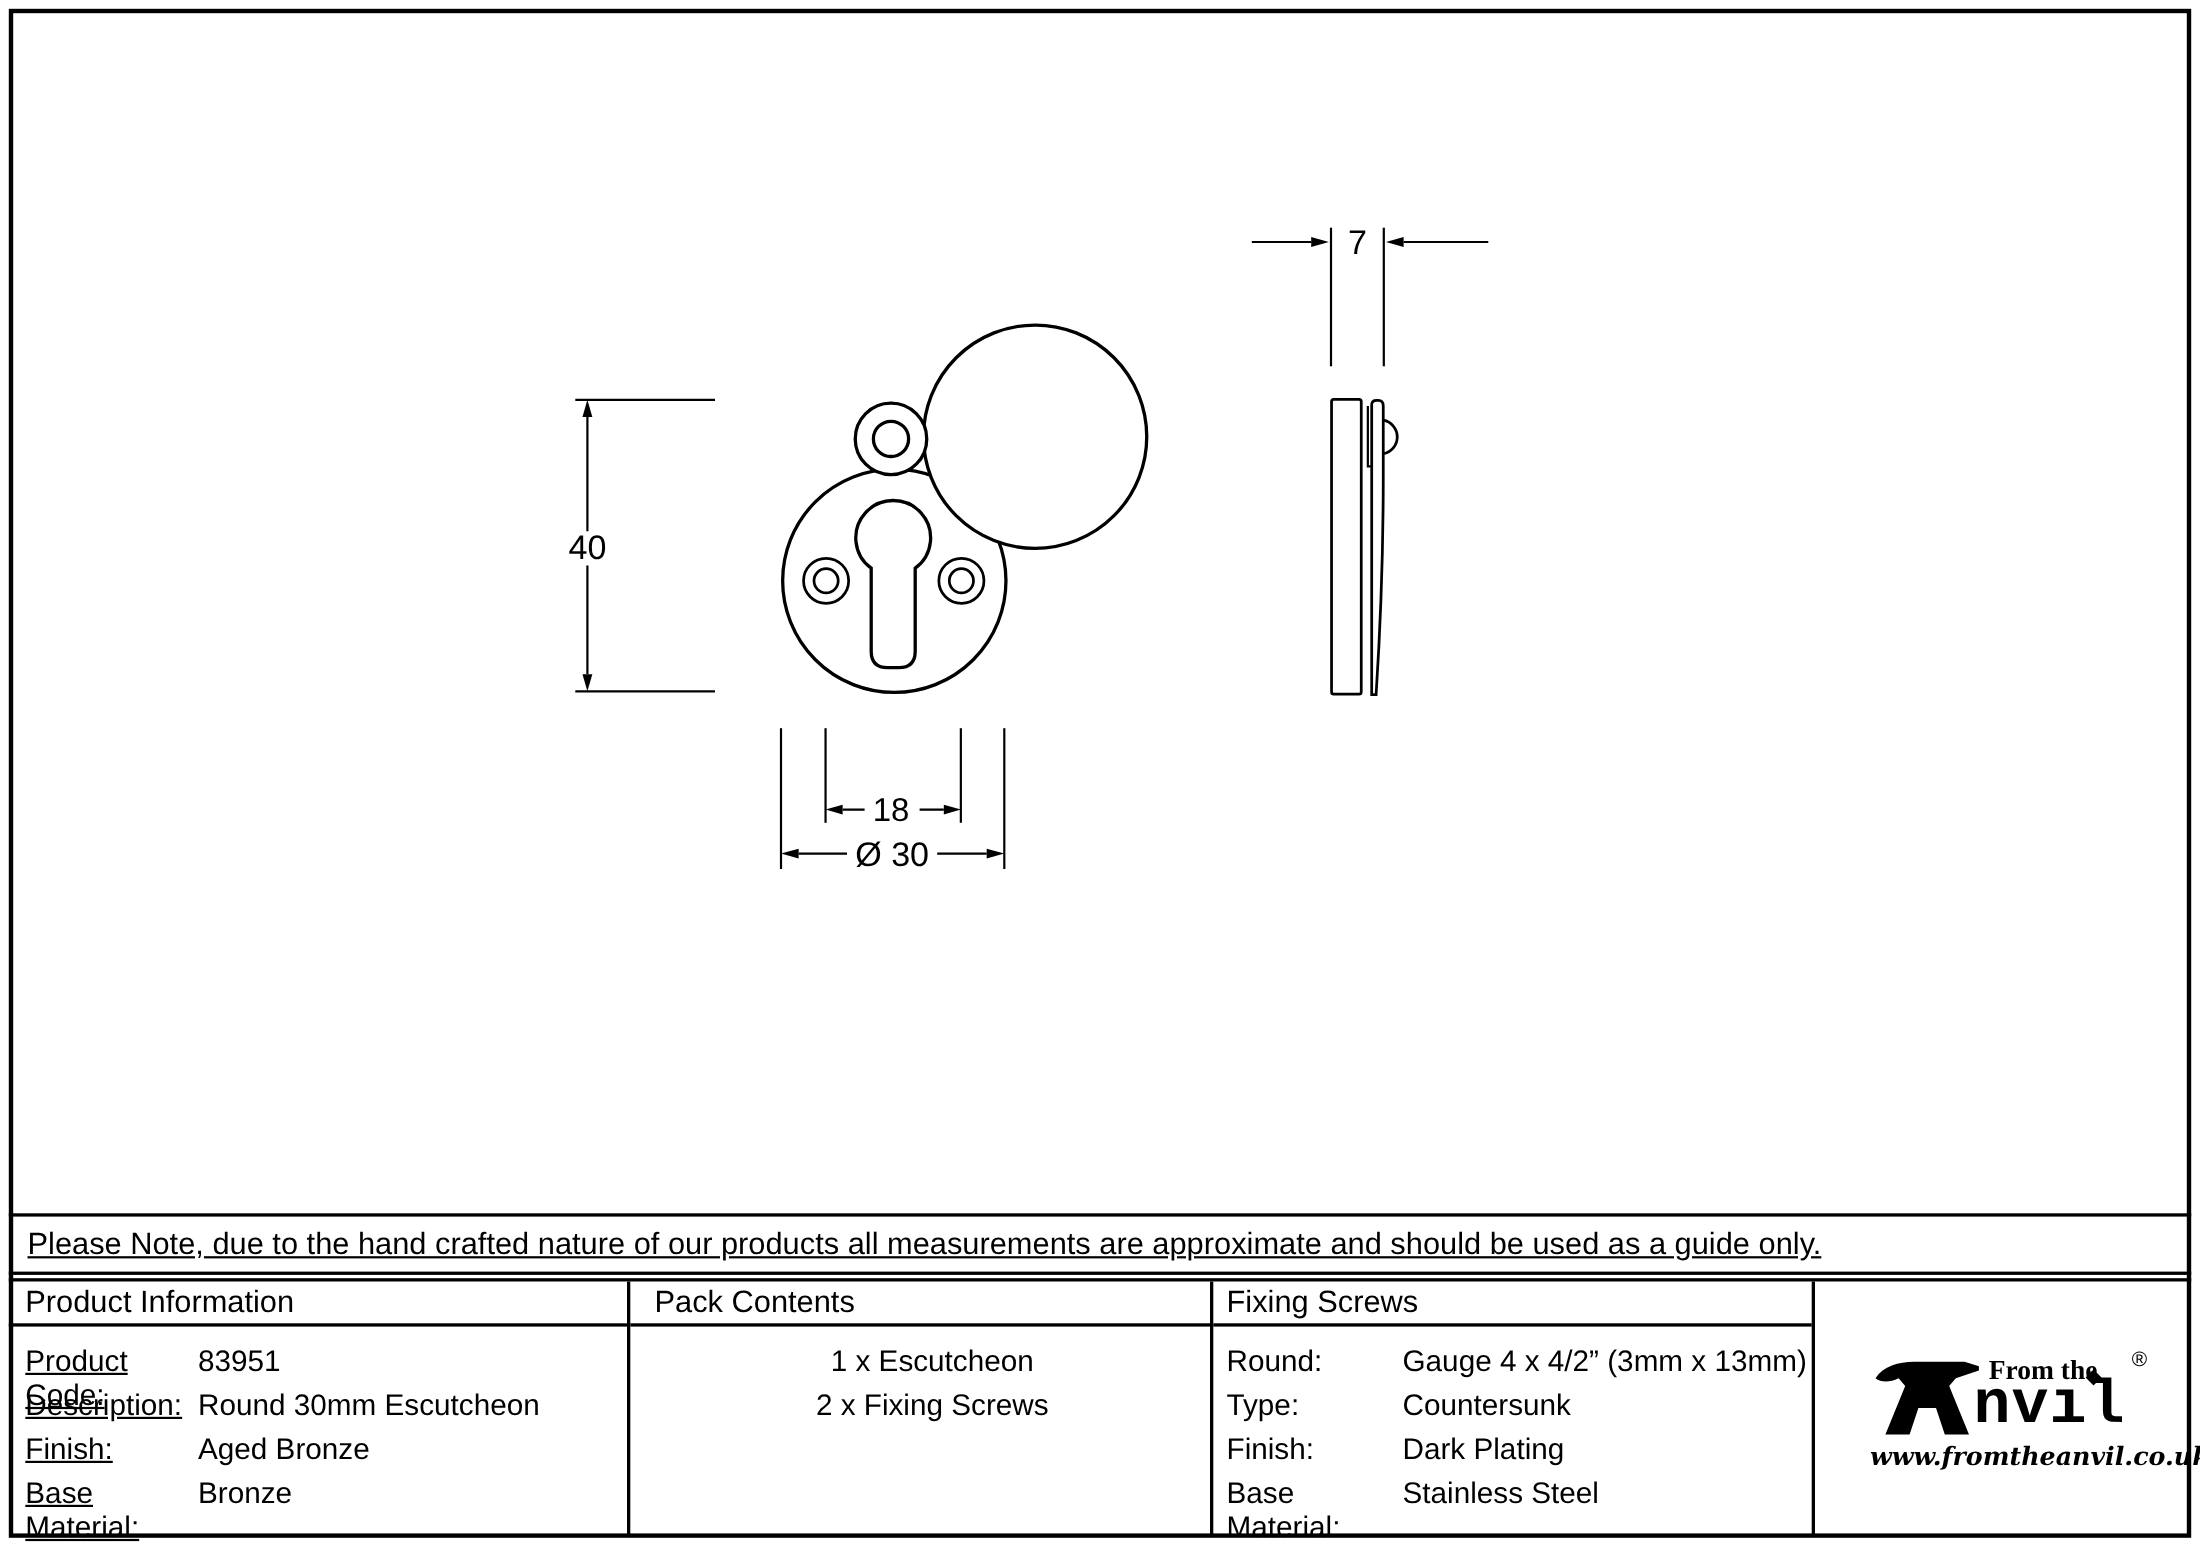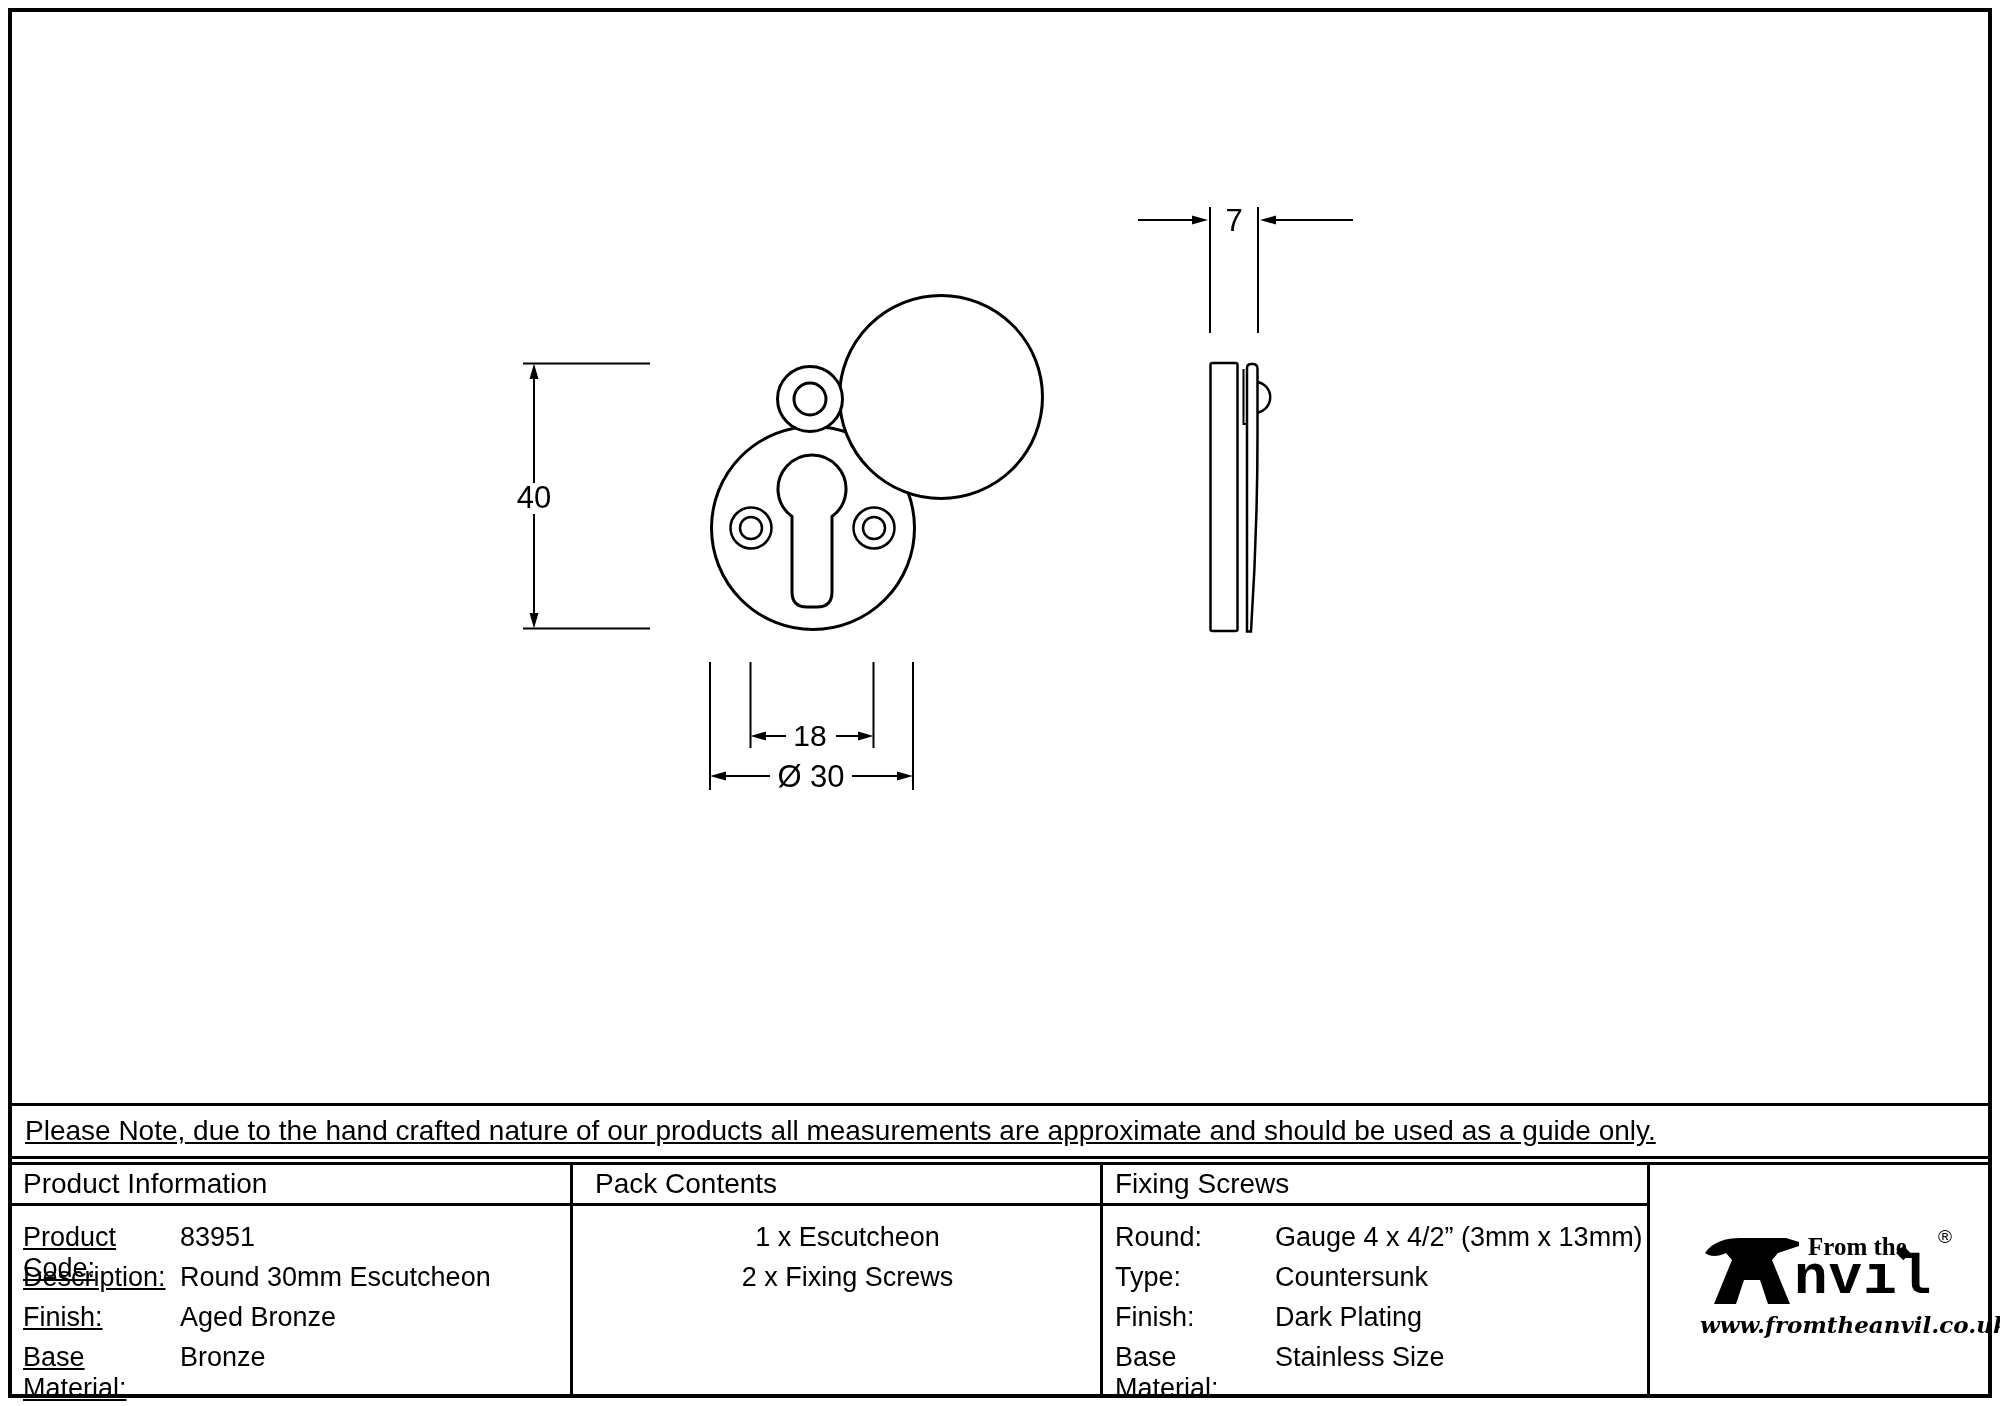--- a/index.html
+++ b/index.html
@@ -162,21 +162,21 @@
         <div class="kv-row">
           <span class="k">Type:</span>
           <span class="v">Countersunk</span>
         </div>
         <div class="kv-row">
           <span class="k">Finish:</span>
           <span class="v">Dark Plating</span>
         </div>
         <div class="kv-row">
           <span class="k">Base Material:</span>
-          <span class="v">Stainless Size</span>
+          <span class="v">Stainless Steel</span>
         </div>
       </div>
     </div>
 
     <div class="col col4">
       <div class="logo">
         <svg class="anvil" viewBox="0 0 100 72" xmlns="http://www.w3.org/2000/svg" preserveAspectRatio="xMidYMid meet">
           <path fill="currentColor" d="M3 19 C10 8 24 4 38 4 L84 4 L97 8 L97 12 L76 19 L70 26 L88 70 L66 70 L58 46 L42 46 L34 70 L12 70 L30 26 L24 19 C16 23 8 23 3 19 Z"></path>
         </svg>
         <div class="fromthe">From the</div>

